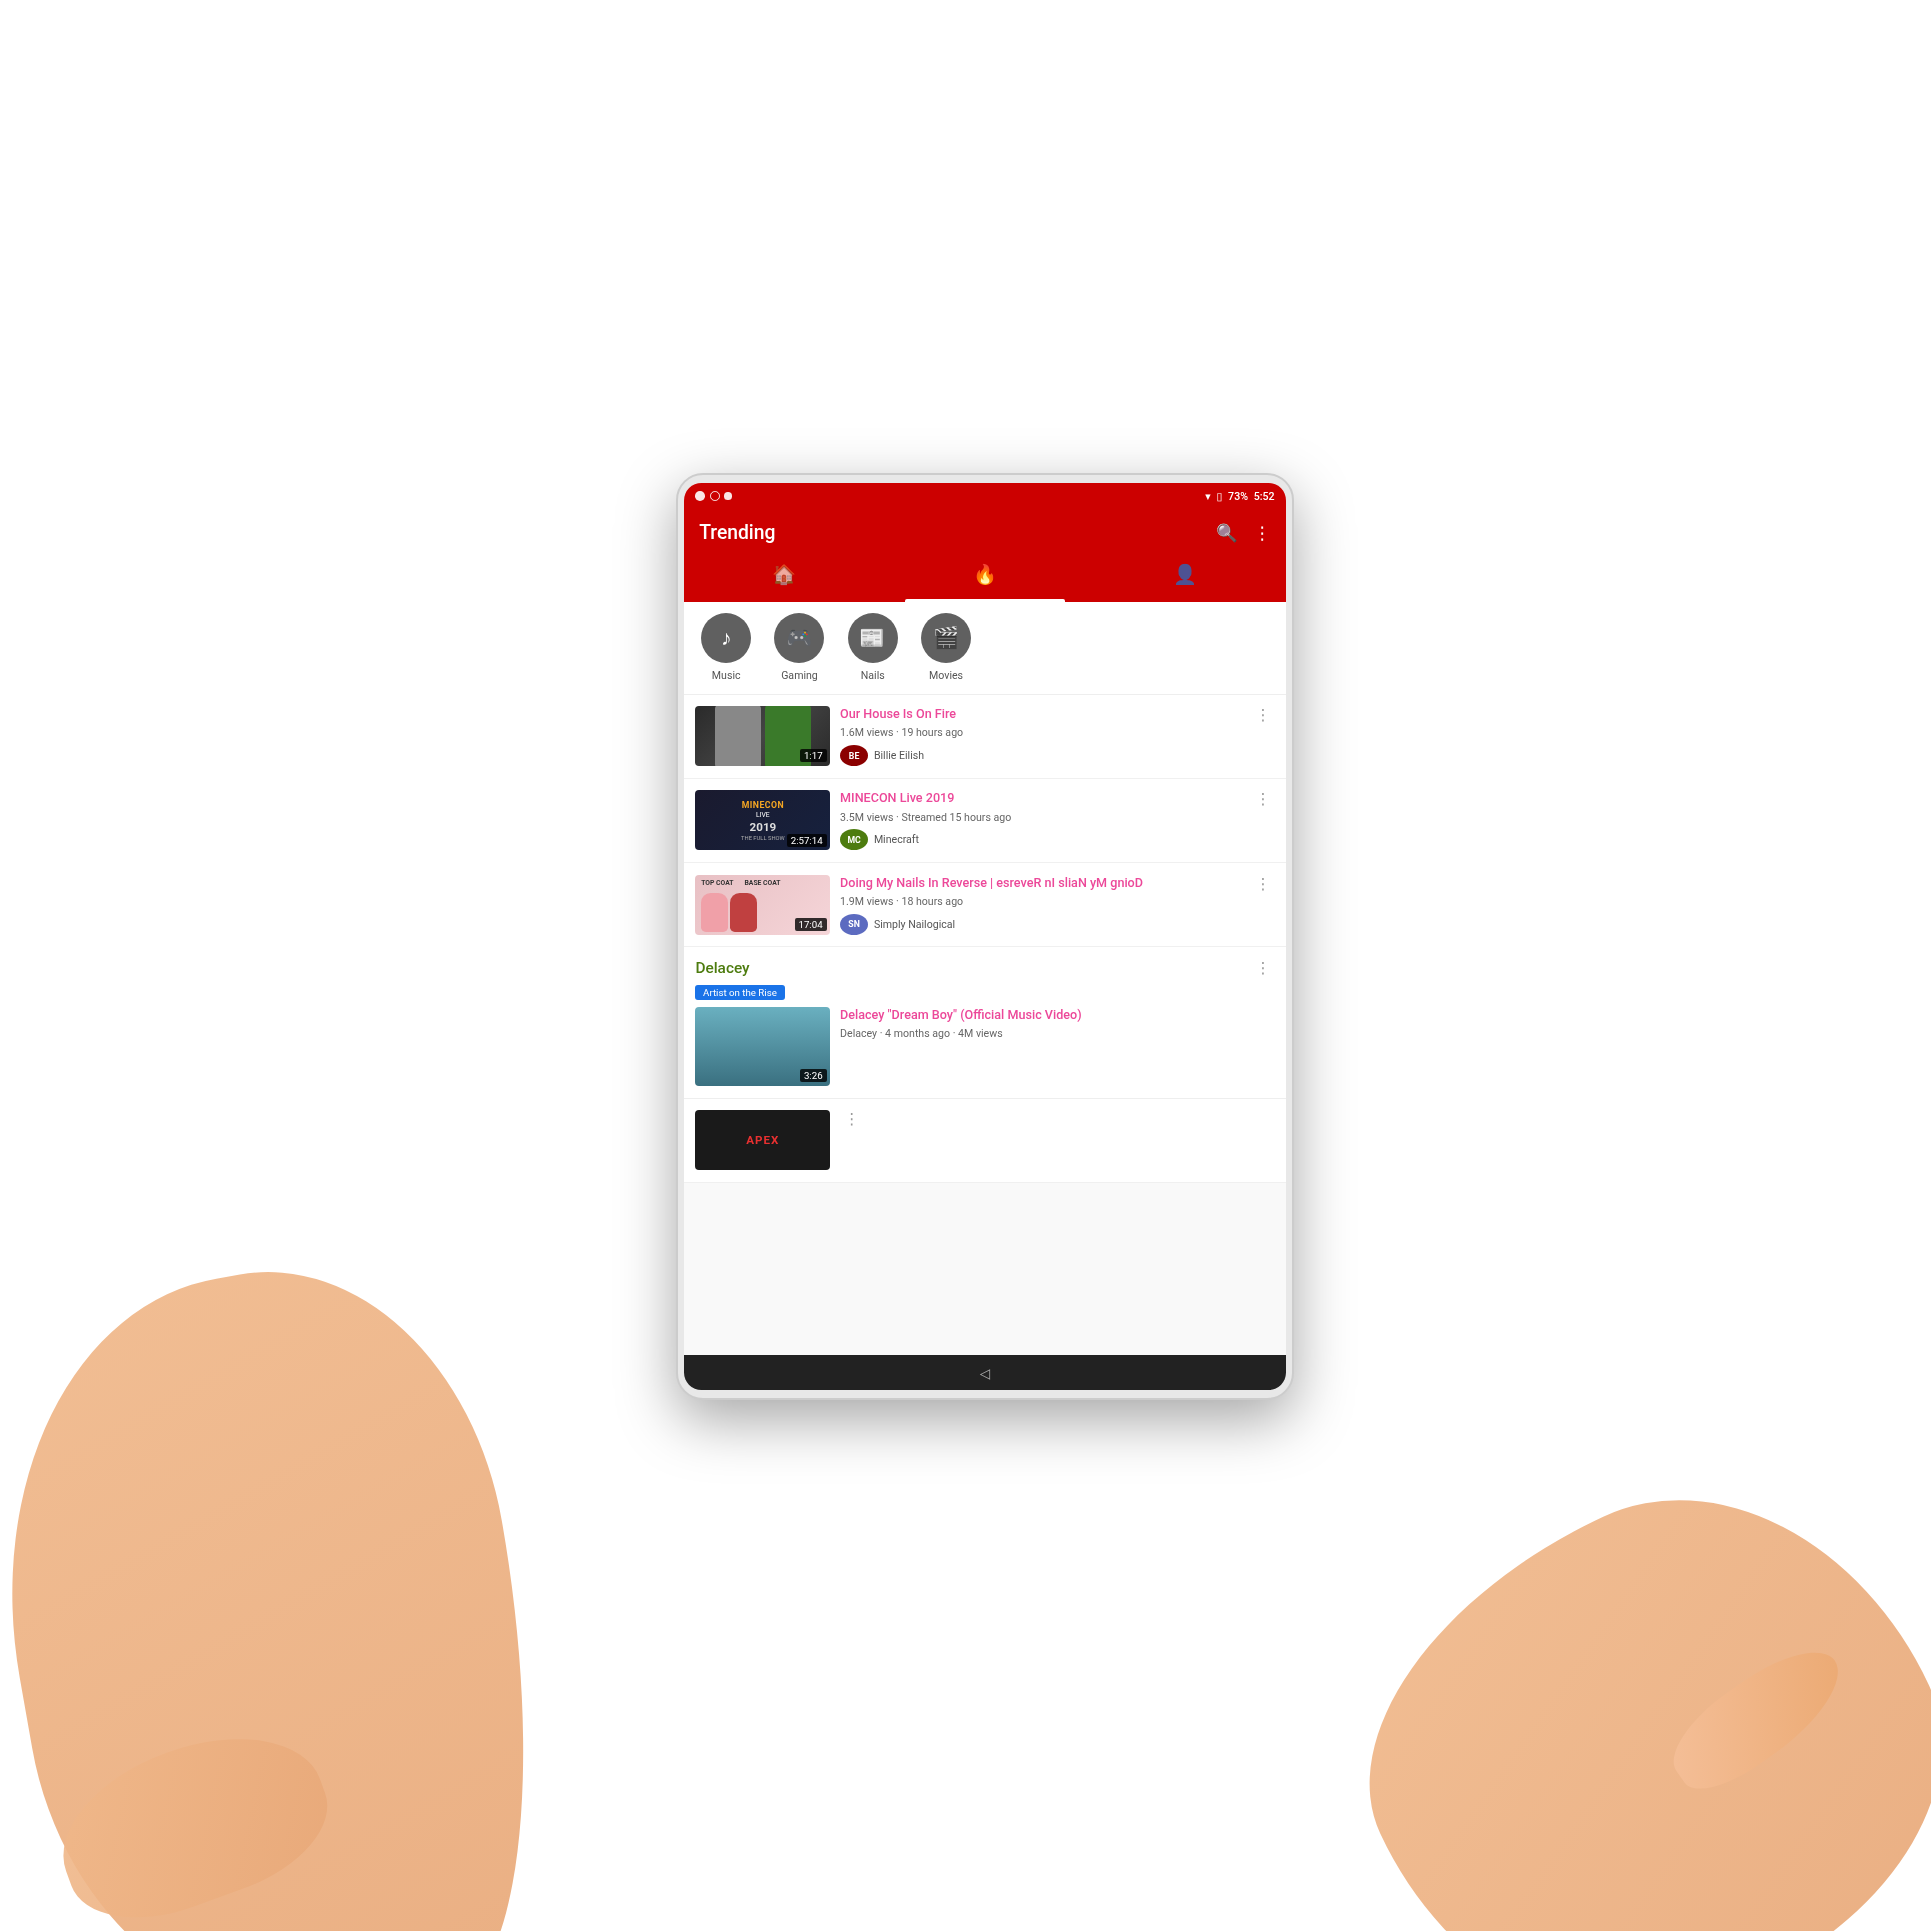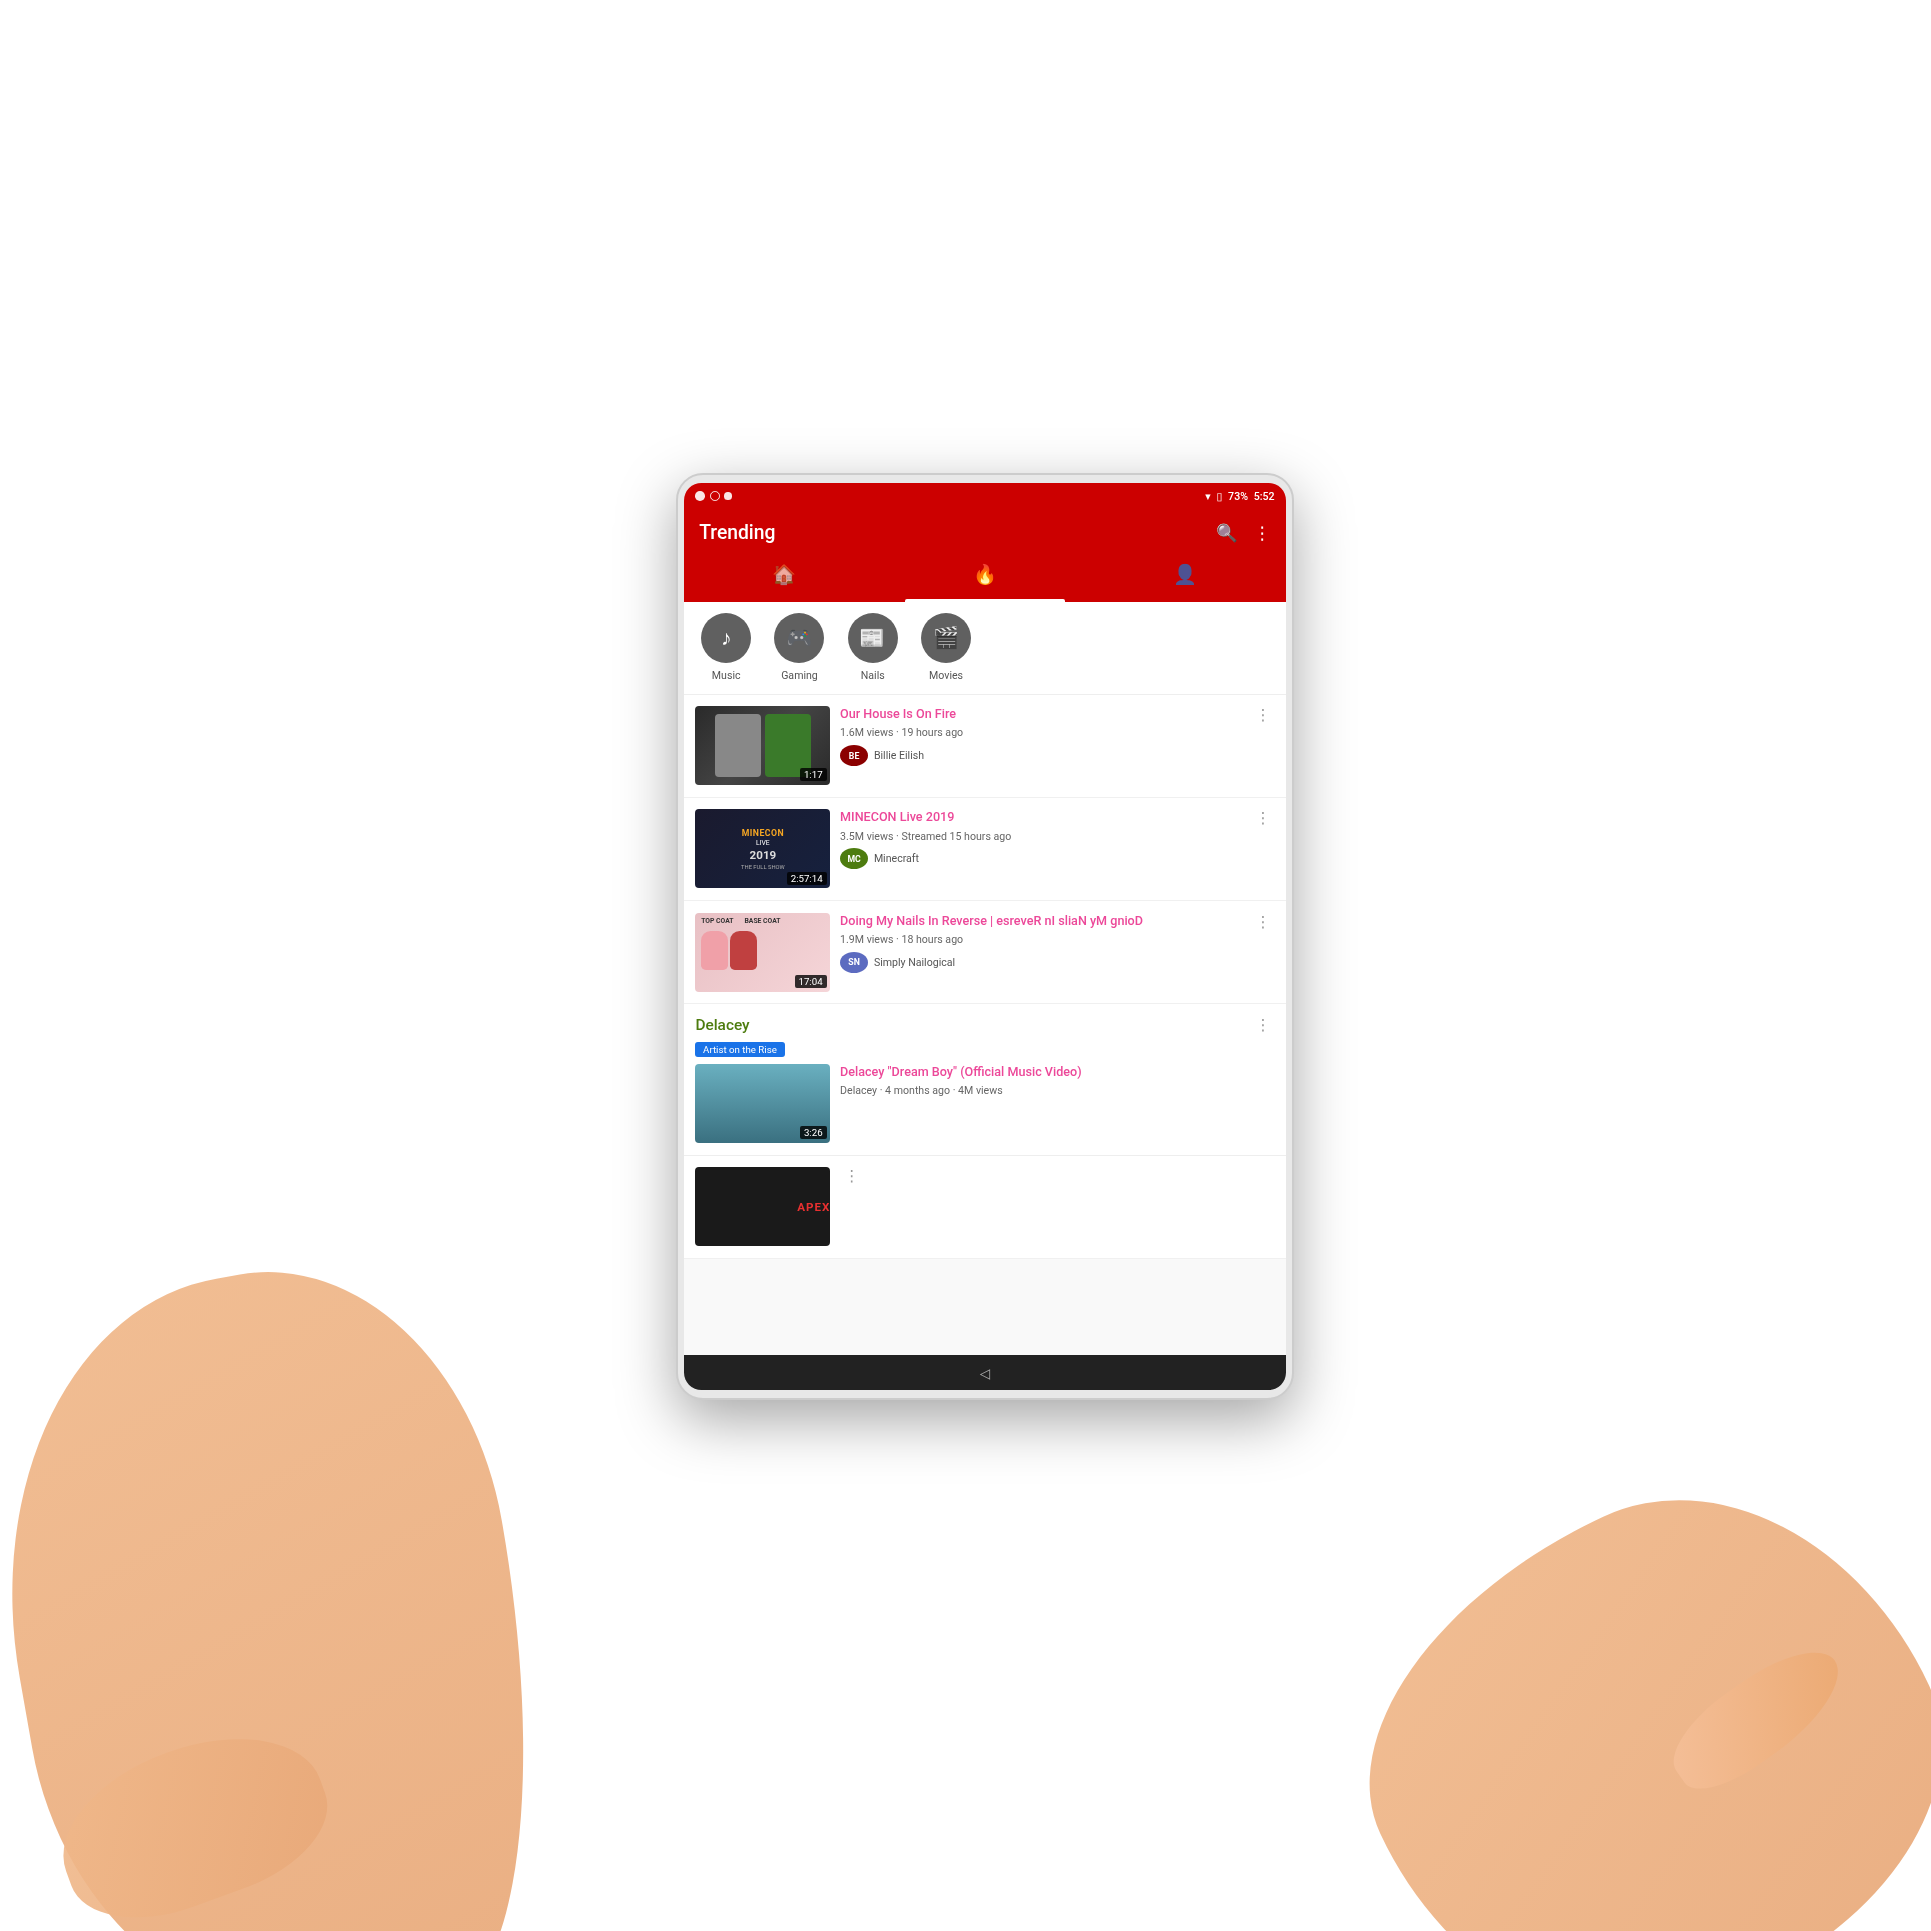--- a/index.html
+++ b/index.html
@@ -187,21 +187,21 @@
       padding: 11.6px 11.6px;
       gap: 9.7px;
       background: #fff;
       border-bottom: 1px solid #f0f0f0;
       position: relative;
     }
     .thumb-wrap {
       position: relative;
       min-width: 135px;
       width: 135px;
-      height: 79px;
+      height: 60px;
       border-radius: 3.9px;
       overflow: hidden;
       background: #222;
       flex-shrink: 0;
     }
     .thumb-duration {
       position: absolute;
       bottom: 3.9px;
       right: 3.9px;
       background: rgba(0,0,0,0.8);
@@ -526,21 +526,21 @@
             </div>
             <div class="video-info">
               <span class="video-title">Delacey "Dream Boy" (Official Music Video)</span>
               <span class="video-meta">Delacey · 4 months ago · 4M views</span>
             </div>
           </div>
         </div>
 
         <div class="video-item">
           <div class="thumb-wrap">
-            <div class="thumb-apex" style="width:100%;height:100%;justify-content:flex-end;">
+            <div class="thumb-apex" style="width:100%;height:100%;">
               <span class="apex-text">APEX</span>
             </div>
           </div>
           <span class="more-btn">⋮</span>
         </div>
 
       </div>
 
       <div class="bottom-nav">
         <span class="back-btn">◁</span>

